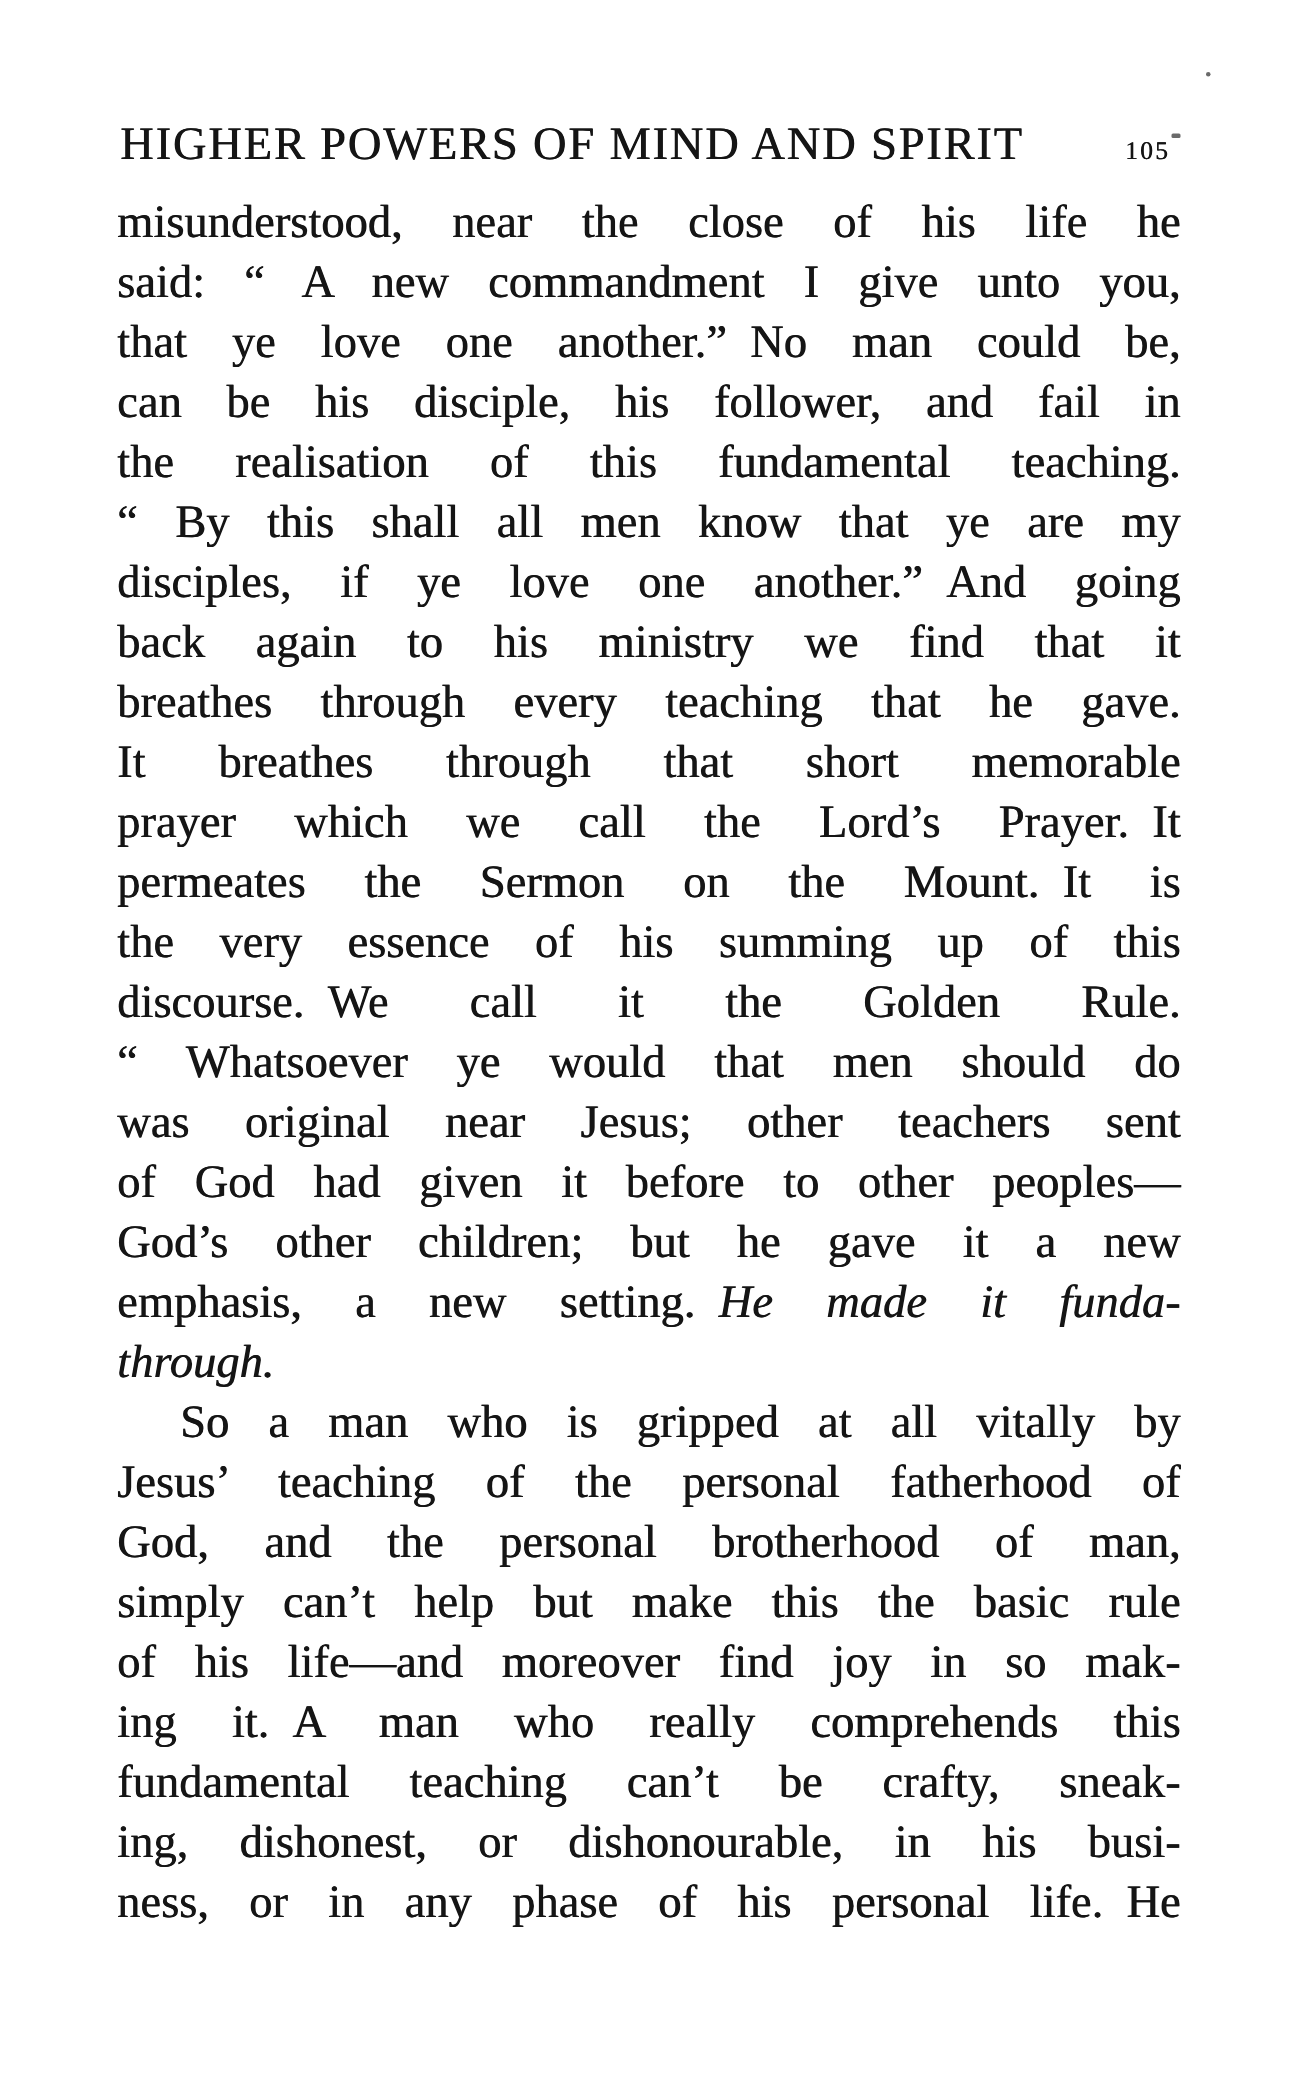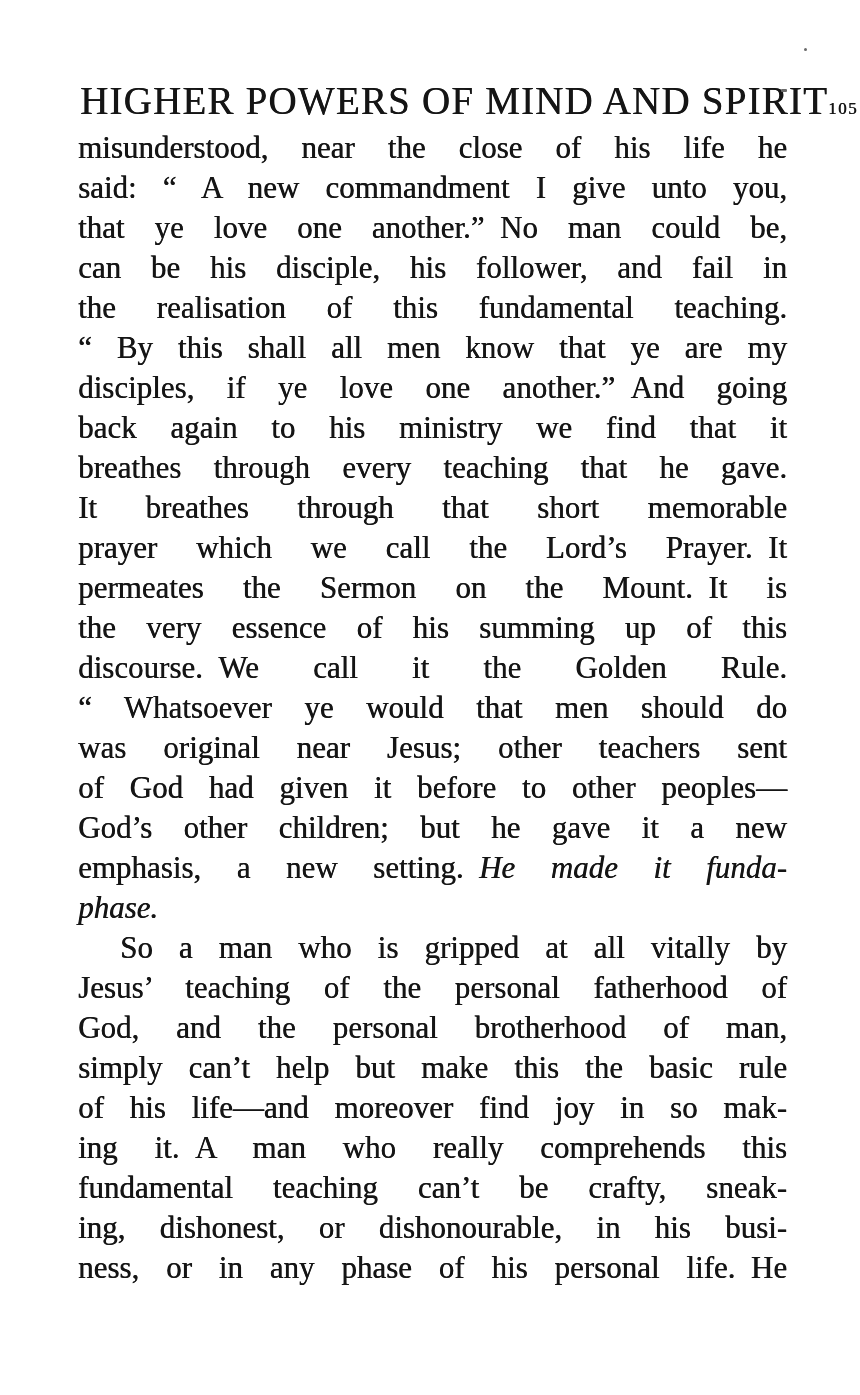--- a/index.html
+++ b/index.html
@@ -18,21 +18,21 @@
     overflow: hidden;
   }
   .running-header {
     position: absolute;
     top: 78px; left: 80px; width: 700px;
     display: flex; justify-content: space-between; align-items: baseline;
     white-space: nowrap;
     text-shadow: 0.4px 0 0 currentColor;
   }
   .running-header .title {
-    font-size: 39px;
+    font-size: 31px;
     letter-spacing: 1.2px;
   }
   .running-header .pagenum {
     font-size: 17px;
     letter-spacing: 1.5px;
     font-variant-numeric: oldstyle-nums;
   }
   .body-text {
     position: absolute;
     top: 112px; left: 78px; width: 709px;
@@ -81,21 +81,21 @@
       <div class="line"><span>It breathes through that short memorable</span></div>
       <div class="line"><span>prayer which we call the Lord’s Prayer. It</span></div>
       <div class="line"><span>permeates the Sermon on the Mount. It is</span></div>
       <div class="line"><span>the very essence of his summing up of this</span></div>
       <div class="line"><span>discourse. We call it the Golden Rule.</span></div>
       <div class="line"><span>“ Whatsoever ye would that men should do</span></div>
       <div class="line"><span>was original near Jesus; other teachers sent</span></div>
       <div class="line"><span>of God had given it before to other peoples—</span></div>
       <div class="line"><span>God’s other children; but he gave it a new</span></div>
       <div class="line"><span>emphasis, a new setting. </span><span class="italic">He made it funda-</span></div>
-      <div class="line nojustify"><span class="italic">phase.</span></div>
+      <div class="line nojustify"><span class="italic">through.</span></div>
       <div class="line indent"><span>So a man who is gripped at all vitally by</span></div>
       <div class="line"><span>Jesus’ teaching of the personal fatherhood of</span></div>
       <div class="line"><span>God, and the personal brotherhood of man,</span></div>
       <div class="line"><span>simply can’t help but make this the basic rule</span></div>
       <div class="line"><span>of his life—and moreover find joy in so mak-</span></div>
       <div class="line"><span>ing it. A man who really comprehends this</span></div>
       <div class="line"><span>fundamental teaching can’t be crafty, sneak-</span></div>
       <div class="line"><span>ing, dishonest, or dishonourable, in his busi-</span></div>
       <div class="line"><span>ness, or in any phase of his personal life. He</span></div>
     </div>

